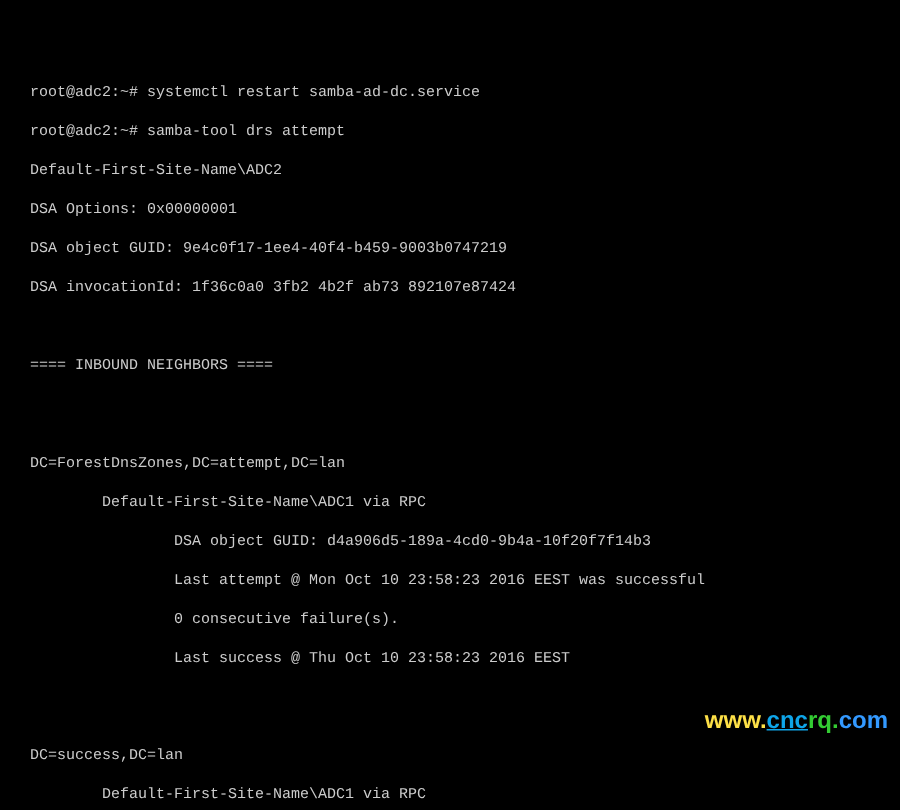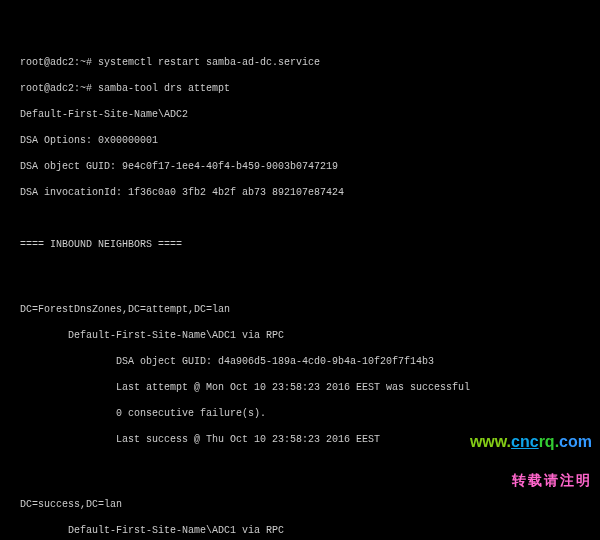--- a/index.html
+++ b/index.html
@@ -20,21 +20,21 @@
   .watermark {
     position: absolute;
     right: 8px;
     bottom: 40px;
     font-family: Arial, sans-serif;
     font-weight: bold;
     font-size: 16px;
     text-align: right;
     pointer-events: none;
   }
-  .wm-url .c1 { color: #84cc16; }
+  .wm-url .c1 { color: #fde047; }
   .wm-url .c2 { color: #0ea5e9; text-decoration: underline; }
   .wm-url .c3 { color: #33cc33; }
   .wm-url .c4 { color: #3399ff; }
   .wm-tag {
     color: #ff66cc;
     font-size: 14px;
     letter-spacing: 2px;
   }
 </style>
 </head>
@@ -101,17 +101,16 @@
 
 
 
 
 
 
 
 
 <div class="watermark">
   <div class="wm-url"><span class="c1">www.</span><span class="c2">cnc</span><span class="c3">rq.</span><span class="c4">com</span></div>
-  <div class="wm-tag">转载请注明</div>
 </div>
 
 
 
 
 </body></html>

